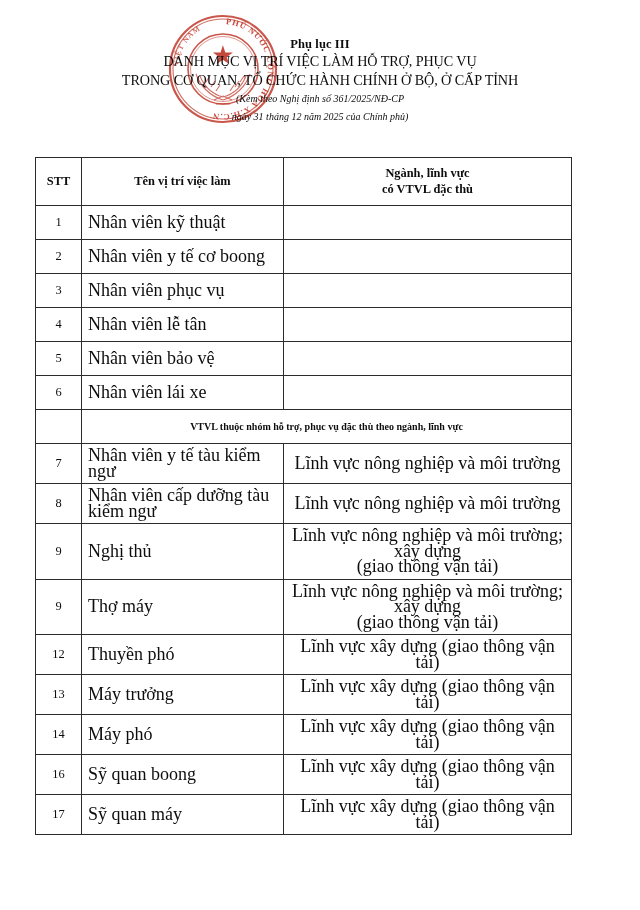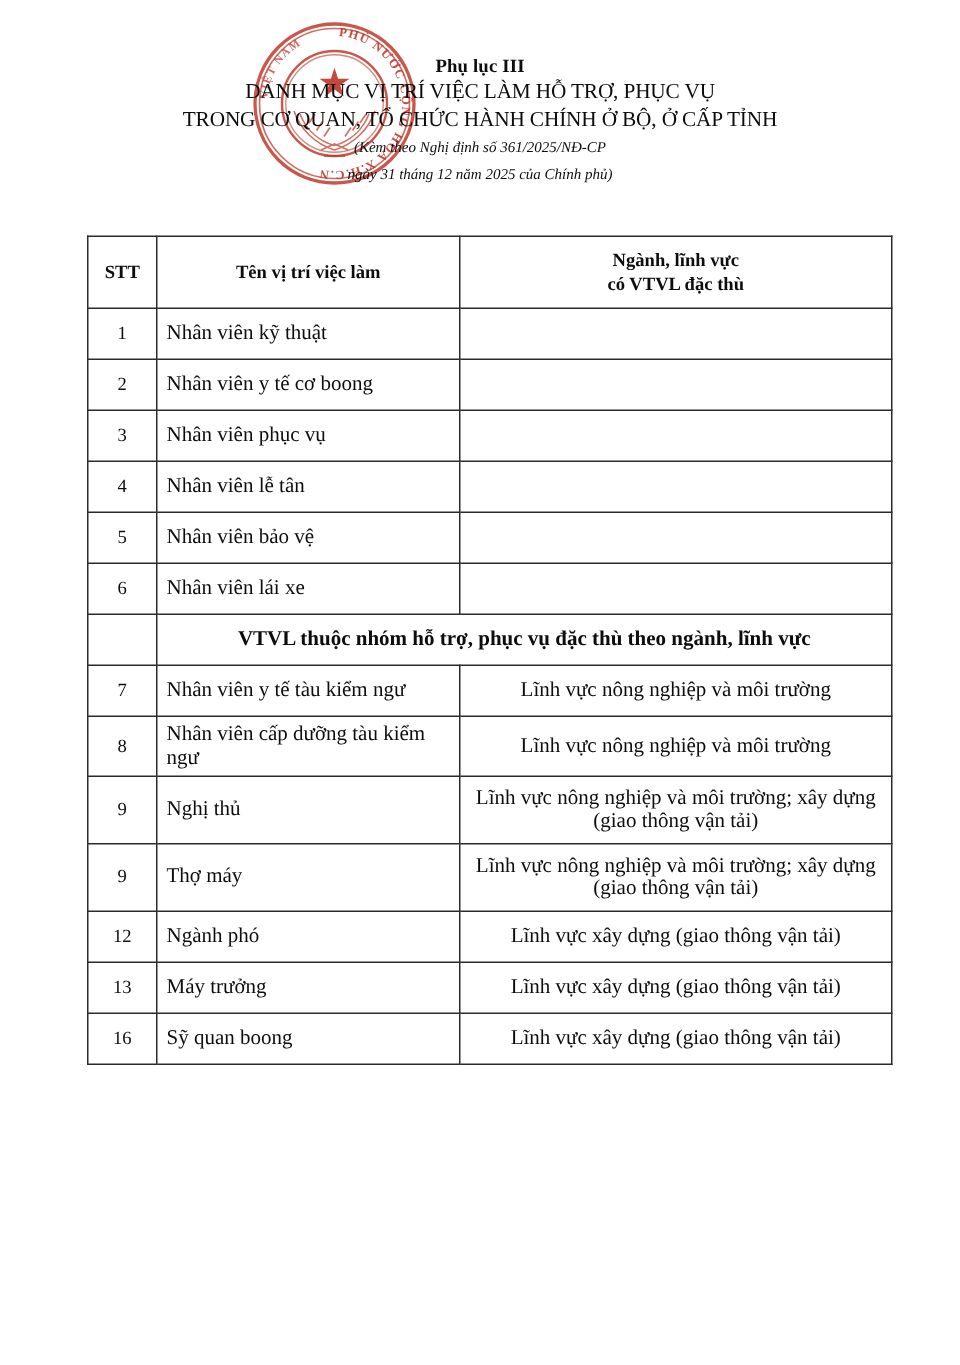--- a/index.html
+++ b/index.html
@@ -60,21 +60,21 @@
   .subtitle-line {
     font-size: 10px;
     font-style: italic;
     line-height: 17.5px;
     white-space: nowrap;
   }
 
   
   .table-wrap {
     position: absolute;
-    left: 58px;
+    left: 35px;
     top: 157px;
     width: 536px;
   }
 
   table.vtvl {
     border-collapse: collapse;
     width: 536px;
     table-layout: fixed;
   }
 
@@ -91,21 +91,21 @@
   thead th {
     text-align: center;
     font-weight: bold;
     font-size: 12.4px;
     line-height: 15.5px;
     height: 48px;
     padding: 5px 4px;
   }
 
   tbody td {
-    font-size: 14px;
+    font-size: 18px;
     line-height: 15.5px;
   }
 
   td.stt {
     text-align: center;
     font-size: 12.4px;
   }
 
   td.name {
     text-align: left;
@@ -116,21 +116,21 @@
     text-align: center;
     padding-left: 7px;
   }
 
   tr.row-1line td { height: 34px; }
   tr.row-2line td { height: 45px; }
 
   tr.section-row td.section-cell {
     text-align: center;
     font-weight: bold;
-    font-size: 14px;
+    font-size: 10px;
     height: 34px;
   }
   tr.section-row td.stt { height: 34px; }
 
   .field-l1 { display: block; }
   .field-l2 { display: block; }
 </style>
 </head>
 <body>
 
@@ -261,34 +261,48 @@
         <tr class="row-2line">
           <td class="stt">9</td>
           <td class="name">Thợ máy</td>
           <td class="field">
             <span class="field-l1">Lĩnh vực nông nghiệp và môi trường; xây dựng</span>
             <span class="field-l2">(giao thông vận tải)</span>
           </td>
         </tr>
         <tr class="row-1line">
           <td class="stt">12</td>
-          <td class="name">Ngành phó</td>
+          <td class="name">Thuyền phó</td>
           <td class="field">
             <span class="field-l1">Lĩnh vực xây dựng (giao thông vận tải)</span>
           </td>
         </tr>
         <tr class="row-1line">
           <td class="stt">13</td>
           <td class="name">Máy trưởng</td>
           <td class="field">
             <span class="field-l1">Lĩnh vực xây dựng (giao thông vận tải)</span>
           </td>
         </tr>
         <tr class="row-1line">
+          <td class="stt">14</td>
+          <td class="name">Máy phó</td>
+          <td class="field">
+            <span class="field-l1">Lĩnh vực xây dựng (giao thông vận tải)</span>
+          </td>
+        </tr>
+        <tr class="row-1line">
           <td class="stt">16</td>
           <td class="name">Sỹ quan boong</td>
+          <td class="field">
+            <span class="field-l1">Lĩnh vực xây dựng (giao thông vận tải)</span>
+          </td>
+        </tr>
+        <tr class="row-1line">
+          <td class="stt">17</td>
+          <td class="name">Sỹ quan máy</td>
           <td class="field">
             <span class="field-l1">Lĩnh vực xây dựng (giao thông vận tải)</span>
           </td>
         </tr>
       </tbody>
   </table>
 </div>
 
 </body></html>

